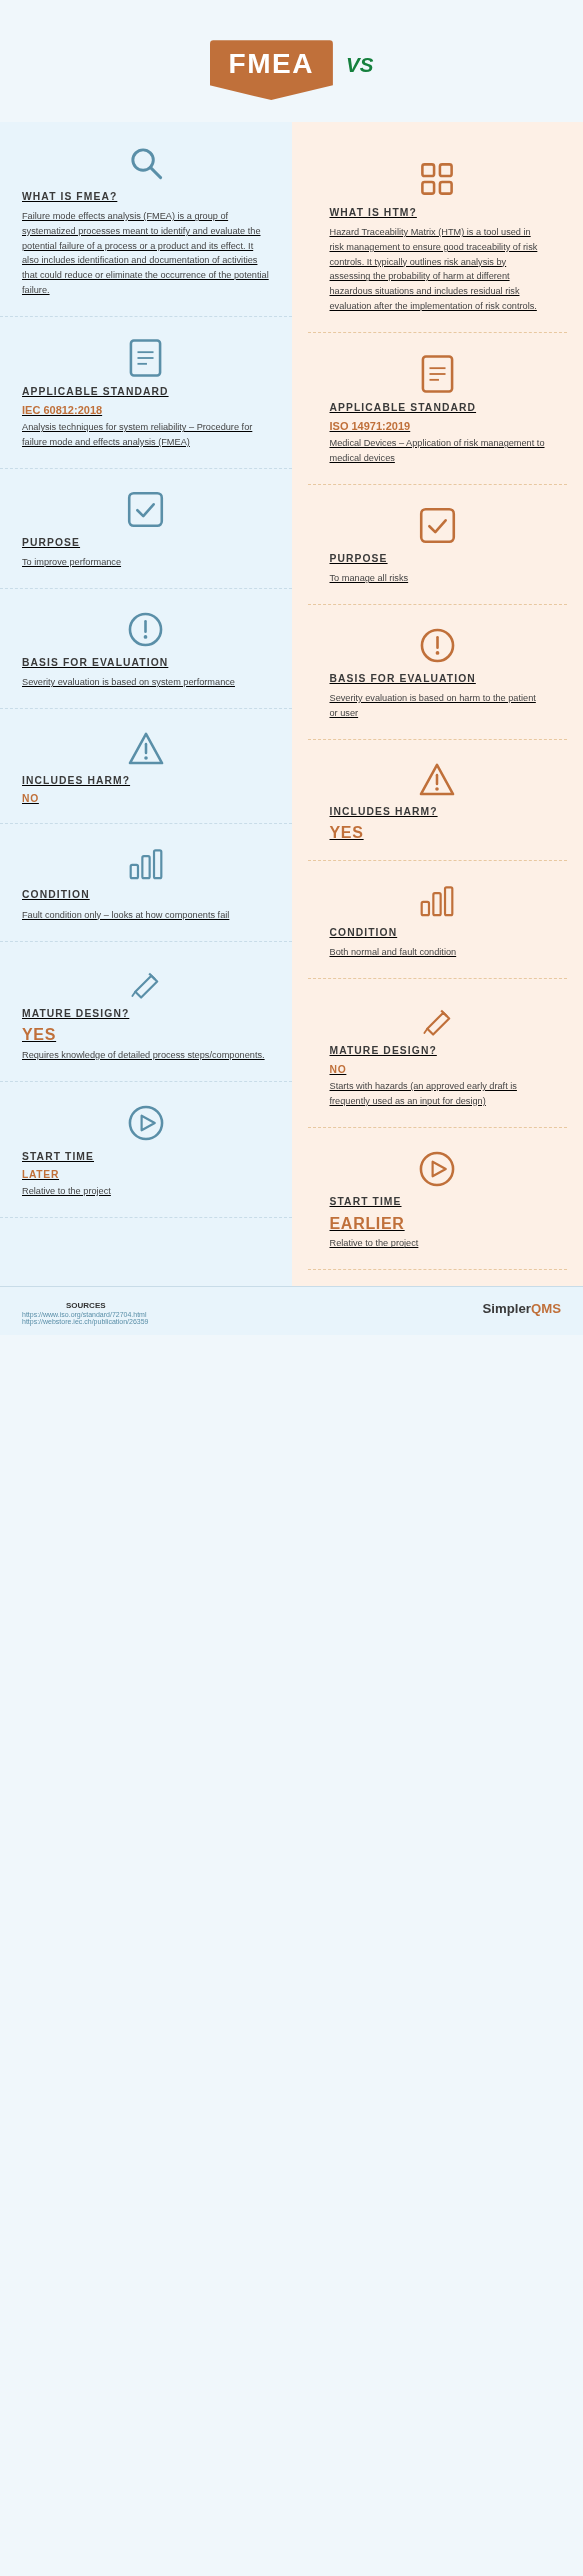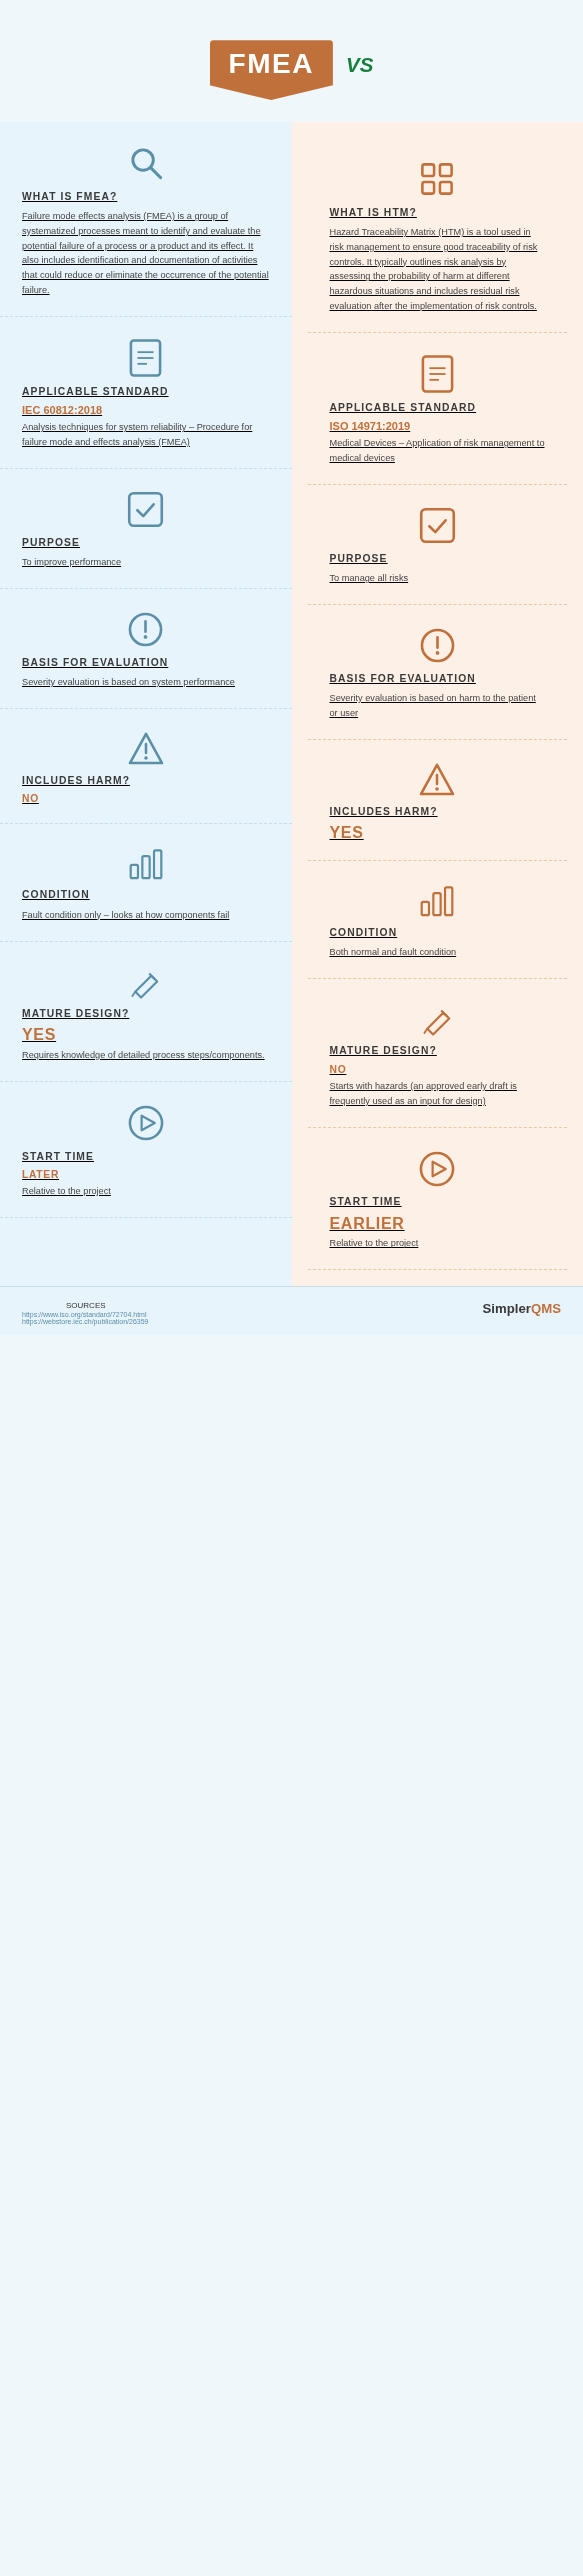--- a/index.html
+++ b/index.html
@@ -100,21 +100,21 @@
       display: flex;
       justify-content: space-between;
       align-items: flex-start;
       border-top: 0.7px solid #c8dce8;
     }
     .footer-sources {
       font-size: 7.3px;
       color: #444;
     }
     .footer-sources .sources-title {
-      font-weight: 400;
+      font-weight: 700;
       font-size: 8px;
       margin-bottom: 1px;
       color: #333;
       padding-left: 44px;
     }
     .footer-sources a {
       display: block;
       color: #5a8fa8;
       text-decoration: none;
       font-size: 7px;

